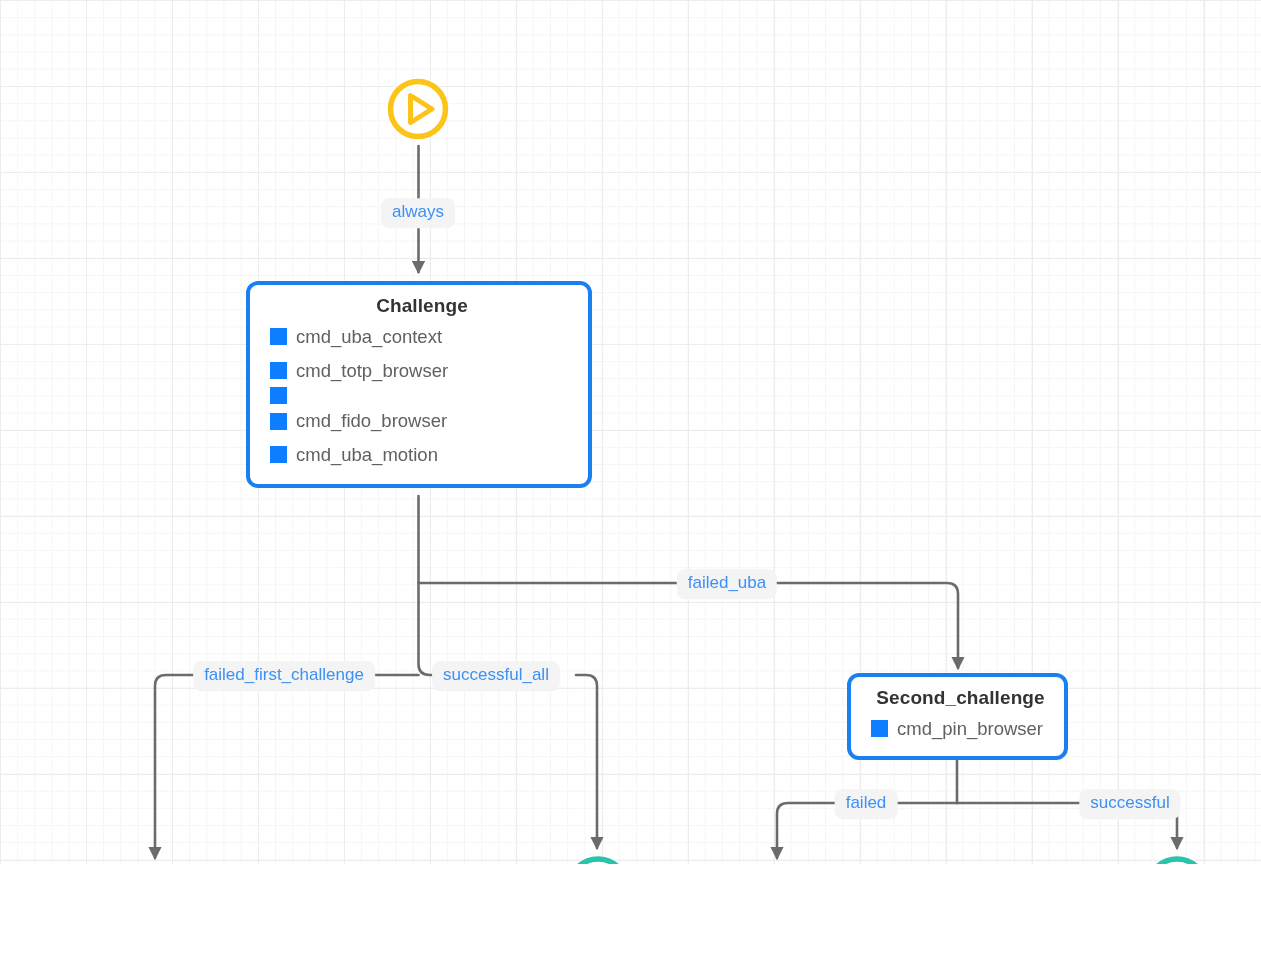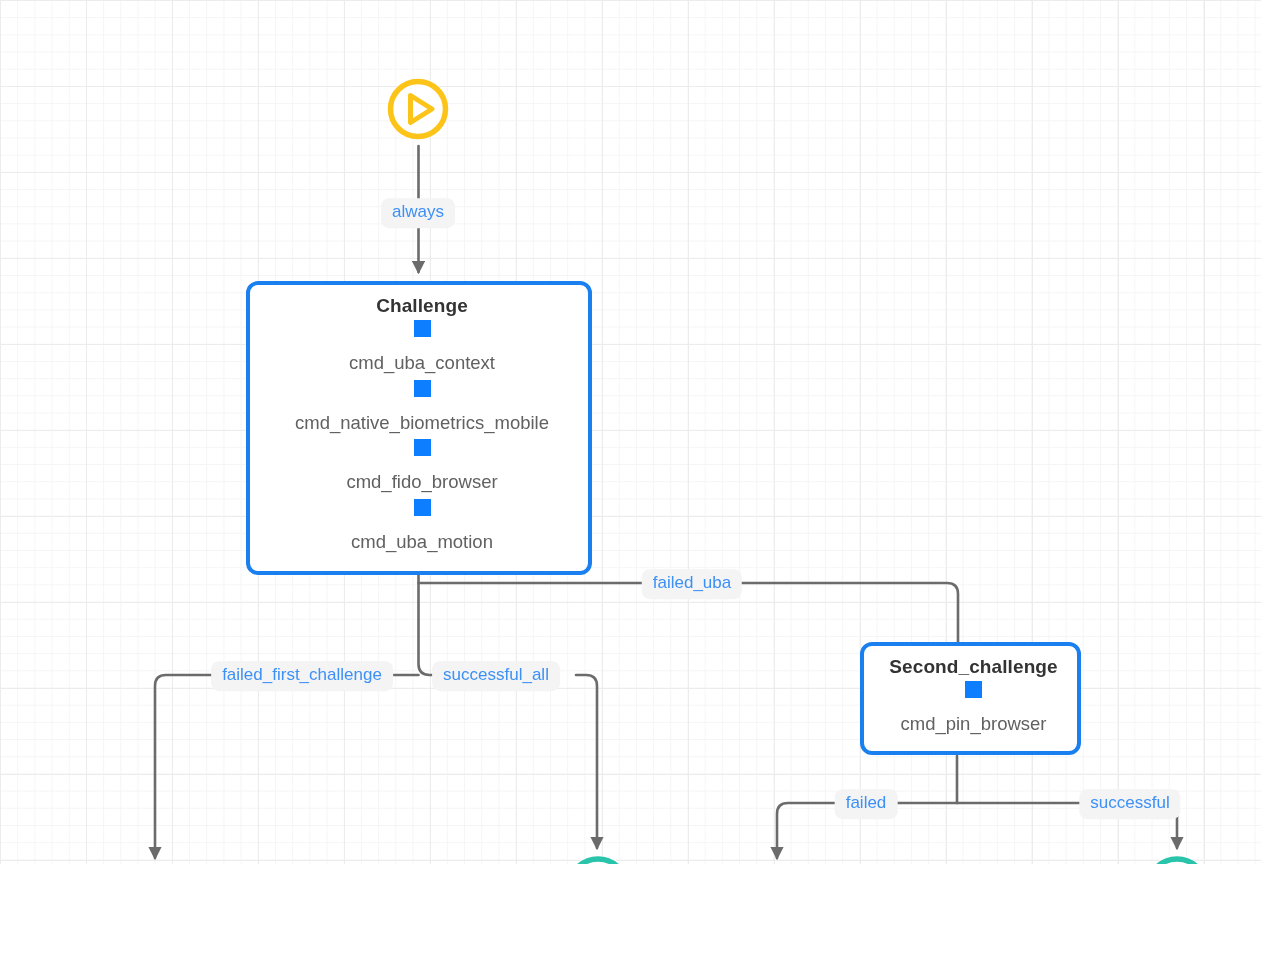--- a/index.html
+++ b/index.html
@@ -51,21 +51,20 @@
     margin-bottom: 3px;
   }
   .node-item {
     display: flex;
     align-items: center;
     gap: 9px;
     font-size: 18.5px;
     color: #616161;
     line-height: 1.82;
     white-space: nowrap;
-    flex-direction: column;
   }
   .swatch {
     display: inline-block;
     width: 17px;
     height: 17px;
     background: #0d7eff;
     flex: 0 0 auto;
   }
   .node-item.centered {
     justify-content: flex-start;
@@ -123,23 +122,23 @@
       <path d="M 957 756 L 957 803"></path>
 
       <path d="M 957 803 L 788 803 Q 777 803 777 814 L 777 858" marker-end="url(#arrow)"></path>
 
       <path d="M 957 803 L 1166 803 Q 1177 803 1177 814 L 1177 848" marker-end="url(#arrow)"></path>
     </g>
   </svg>
 
   <div class="edge-label" style="left:418px; top:213px;">always</div>
 
-  <div class="edge-label" style="left:692px; top:584px;">failed_uba</div>
-
-  <div class="edge-label" style="left:302px; top:676px;">failed_first_challenge</div>
+  <div class="edge-label" style="left:727px; top:584px;">failed_uba</div>
+
+  <div class="edge-label" style="left:284px; top:676px;">failed_first_challenge</div>
 
   <div class="edge-label" style="left:496px; top:676px;">successful_all</div>
 
   <div class="edge-label" style="left:866px; top:804px;text-align:right;">failed</div>
 
   <div class="edge-label" style="left:1130px; top:804px;">successful</div>
 
   <div class="circle-node" style="left:387px; top:78px; width:62px; height:62px;">
     <svg width="62" height="62" viewBox="0 0 62 62">
       <circle cx="31" cy="31" r="27.5" fill="#ffffff" stroke="#fcc419" stroke-width="5.5"></circle>
@@ -148,33 +147,36 @@
   </div>
 
   <div class="node" style="left:246px; top:281px; width:346px;">
     <div class="node-title">Challenge</div>
     <div class="node-item">
       <span class="swatch"></span>
       <span>cmd_uba_context</span>
     </div>
     <div class="node-item">
       <span class="swatch"></span>
-      <span>cmd_native_biometrics_mobile</span>
+      <span>cmd_totp_browser</span>
+    </div>
+    <div class="node-item">
+      <span class="swatch"></span>
     </div>
     <div class="node-item">
       <span class="swatch"></span>
       <span>cmd_fido_browser</span>
     </div>
     <div class="node-item">
       <span class="swatch"></span>
       <span>cmd_uba_motion</span>
     </div>
   </div>
 
-  <div class="node" style="left:847px; top:642px; width:221px; padding-bottom:10px;margin-left:13px;">
+  <div class="node" style="left:847px; top:673px; width:221px; padding-bottom:10px;">
     <div class="node-title">Second_challenge</div>
     <div class="node-item centered">
       <span class="swatch"></span>
       <span>cmd_pin_browser</span>
     </div>
   </div>
 
   <div class="circle-node" style="left:121px; top:864px; width:68px; height:68px;">
     <svg width="68" height="68" viewBox="0 0 68 68">
       <circle cx="34" cy="34" r="30" fill="#ffffff" stroke="#fa6a6e" stroke-width="5.5"></circle>

